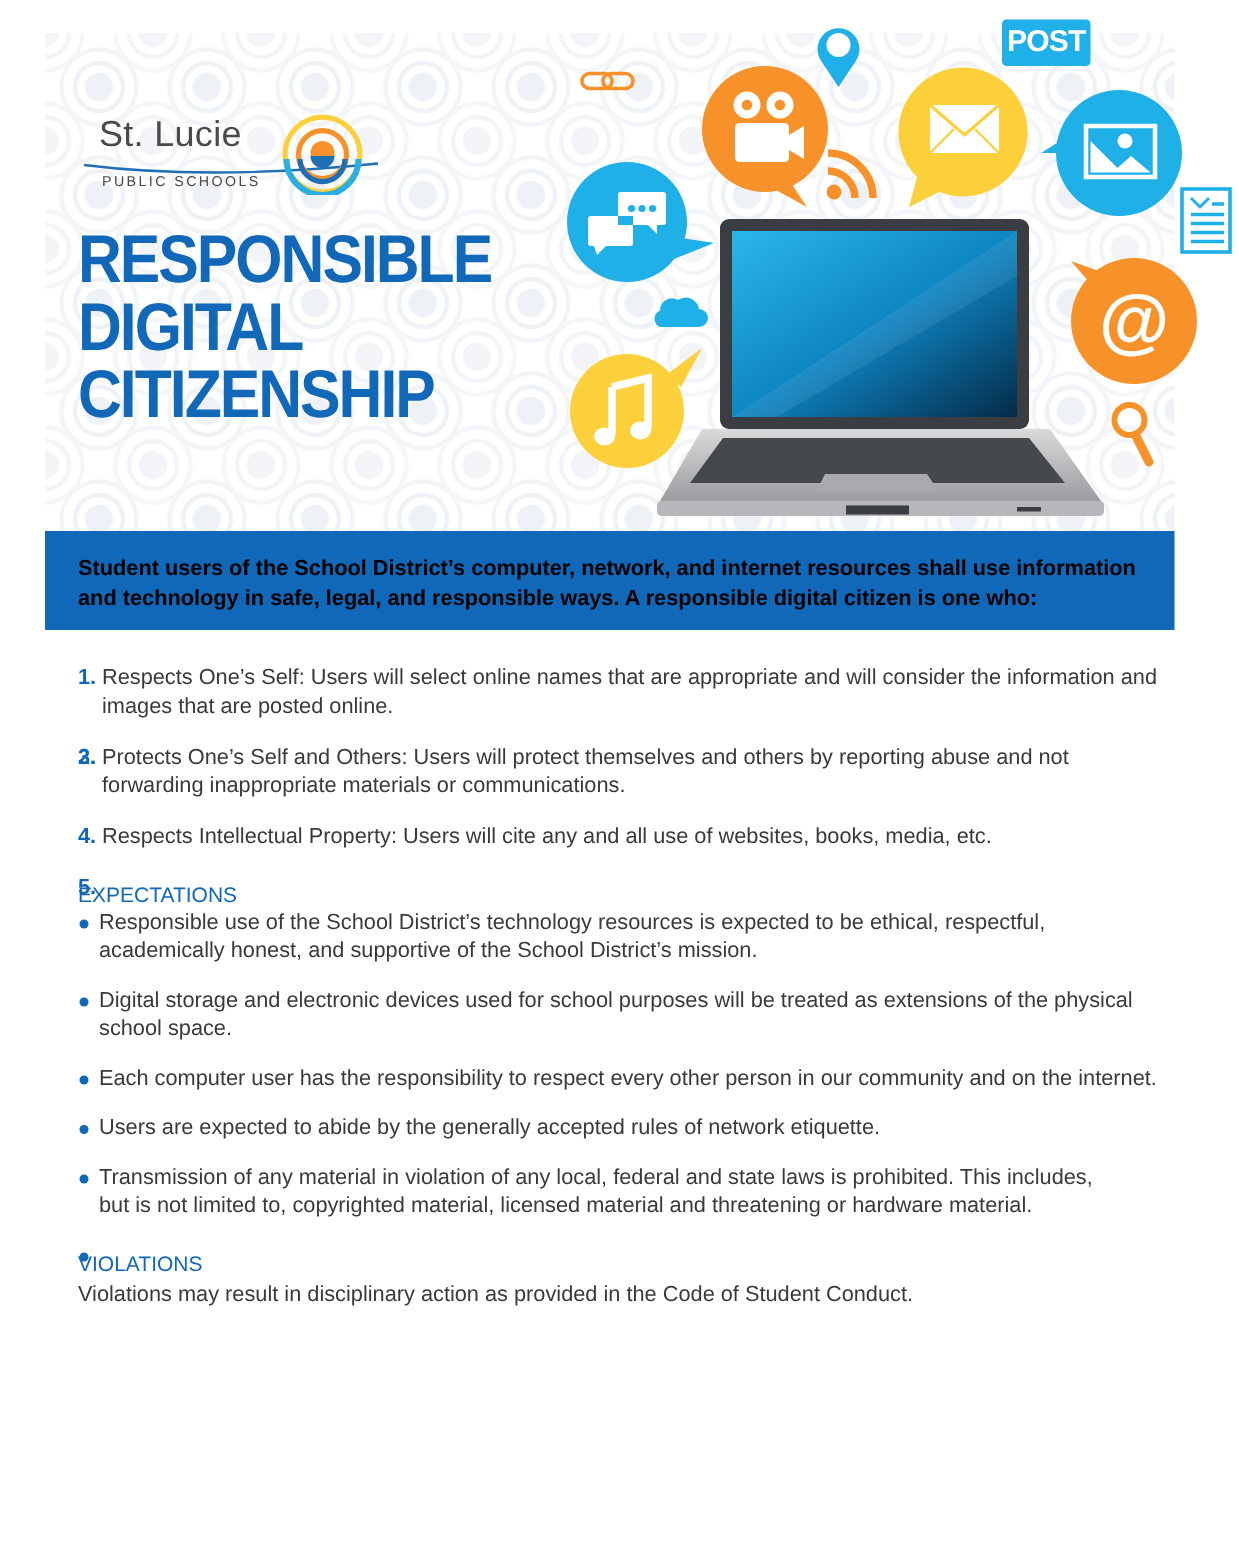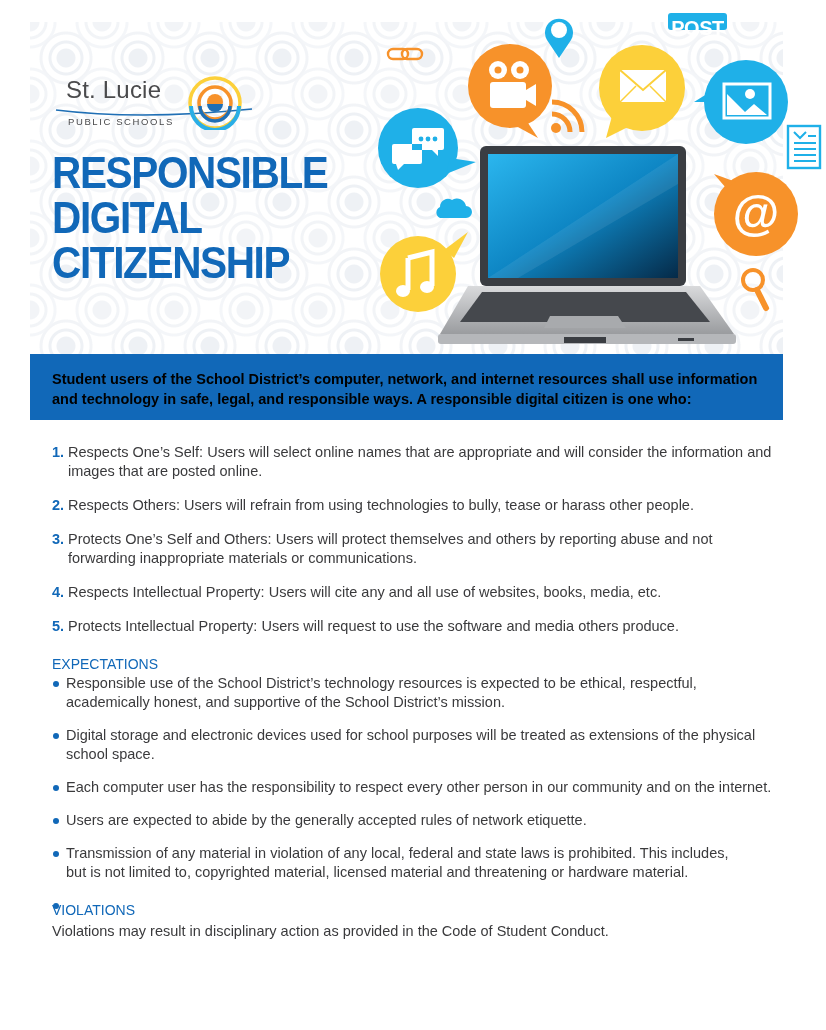--- a/index.html
+++ b/index.html
@@ -81,21 +81,21 @@
 <svg class="icon-abs" style="left:386px;top:46px" width="38" height="16" viewBox="0 0 38 16">
   <rect x="2" y="3" width="20" height="10" rx="5" fill="none" stroke="#f7922a" stroke-width="2.4"></rect>
   <rect x="16" y="3" width="20" height="10" rx="5" fill="none" stroke="#f7922a" stroke-width="2.4"></rect>
 </svg>
 
 <svg class="icon-abs" style="left:542px;top:14px" width="34" height="46" viewBox="0 0 34 46">
   <path d="M17 44 L5 26 A 14 14 0 1 1 29 26 Z" fill="#1fb0e8"></path>
   <circle cx="17" cy="16" r="8" fill="#ffffff"></circle>
 </svg>
 
-<div class="icon-abs" style="left:668px;top:13px;width:59px;height:17px;background:#1fb0e8;border-radius:3px;color:#fff;font-weight:700;font-size:20px;line-height:31px;text-align:center;letter-spacing:-0.5px;">POST</div>
+<div class="icon-abs" style="left:668px;top:13px;width:59px;height:31px;background:#1fb0e8;border-radius:3px;color:#fff;font-weight:700;font-size:20px;line-height:31px;text-align:center;letter-spacing:-0.5px;">POST</div>
 
 <svg class="icon-abs" style="left:466px;top:42px" width="104" height="100" viewBox="0 0 104 100">
   <circle cx="44" cy="44" r="42" fill="#f7922a"></circle>
   <path d="M60 78 L72 96 L50 84 Z" fill="#f7922a"></path>
   <circle cx="32" cy="28" r="9" fill="#fff"></circle>
     <circle cx="32" cy="28" r="3.5" fill="#f7922a"></circle>
   <circle cx="54" cy="28" r="9" fill="#fff"></circle>
     <circle cx="54" cy="28" r="3.5" fill="#f7922a"></circle>
   <rect x="24" y="40" width="36" height="26" rx="3" fill="#fff"></rect>
   <path d="M60 48 L70 42 L70 64 L60 58 Z" fill="#fff"></path>
@@ -194,33 +194,31 @@
 </div>
 
 <div class="content">
   <div>
     <div class="num-item">
       <span class="num">1.</span>
       <span>Respects One’s Self: Users will select online names that are appropriate and will consider the information and images that are posted online.</span>
     </div>
     <div class="num-item">
       <span class="num">2.</span>
-      <span>Respects Others: Users will refrain from using technologies to bully, tease or harass other people.</span>
     </div>
     <div class="num-item">
       <span class="num">3.</span>
       <span>Protects One’s Self and Others: Users will protect themselves and others by reporting abuse and not forwarding inappropriate materials or communications.</span>
     </div>
     <div class="num-item">
       <span class="num">4.</span>
       <span>Respects Intellectual Property: Users will cite any and all use of websites, books, media, etc.</span>
     </div>
     <div class="num-item" style="margin-bottom:0">
       <span class="num">5.</span>
-      <span>Protects Intellectual Property: Users will request to use the software and media others produce.</span>
     </div>
   </div>
 
   <div class="section-h">EXPECTATIONS</div>
   <div>
     <div class="bullet-item">
       <span class="dot"></span>
       <span>Responsible use of the School District’s technology resources is expected to be ethical, respectful, academically honest, and supportive of the School District’s mission.</span>
     </div>
     <div class="bullet-item">

